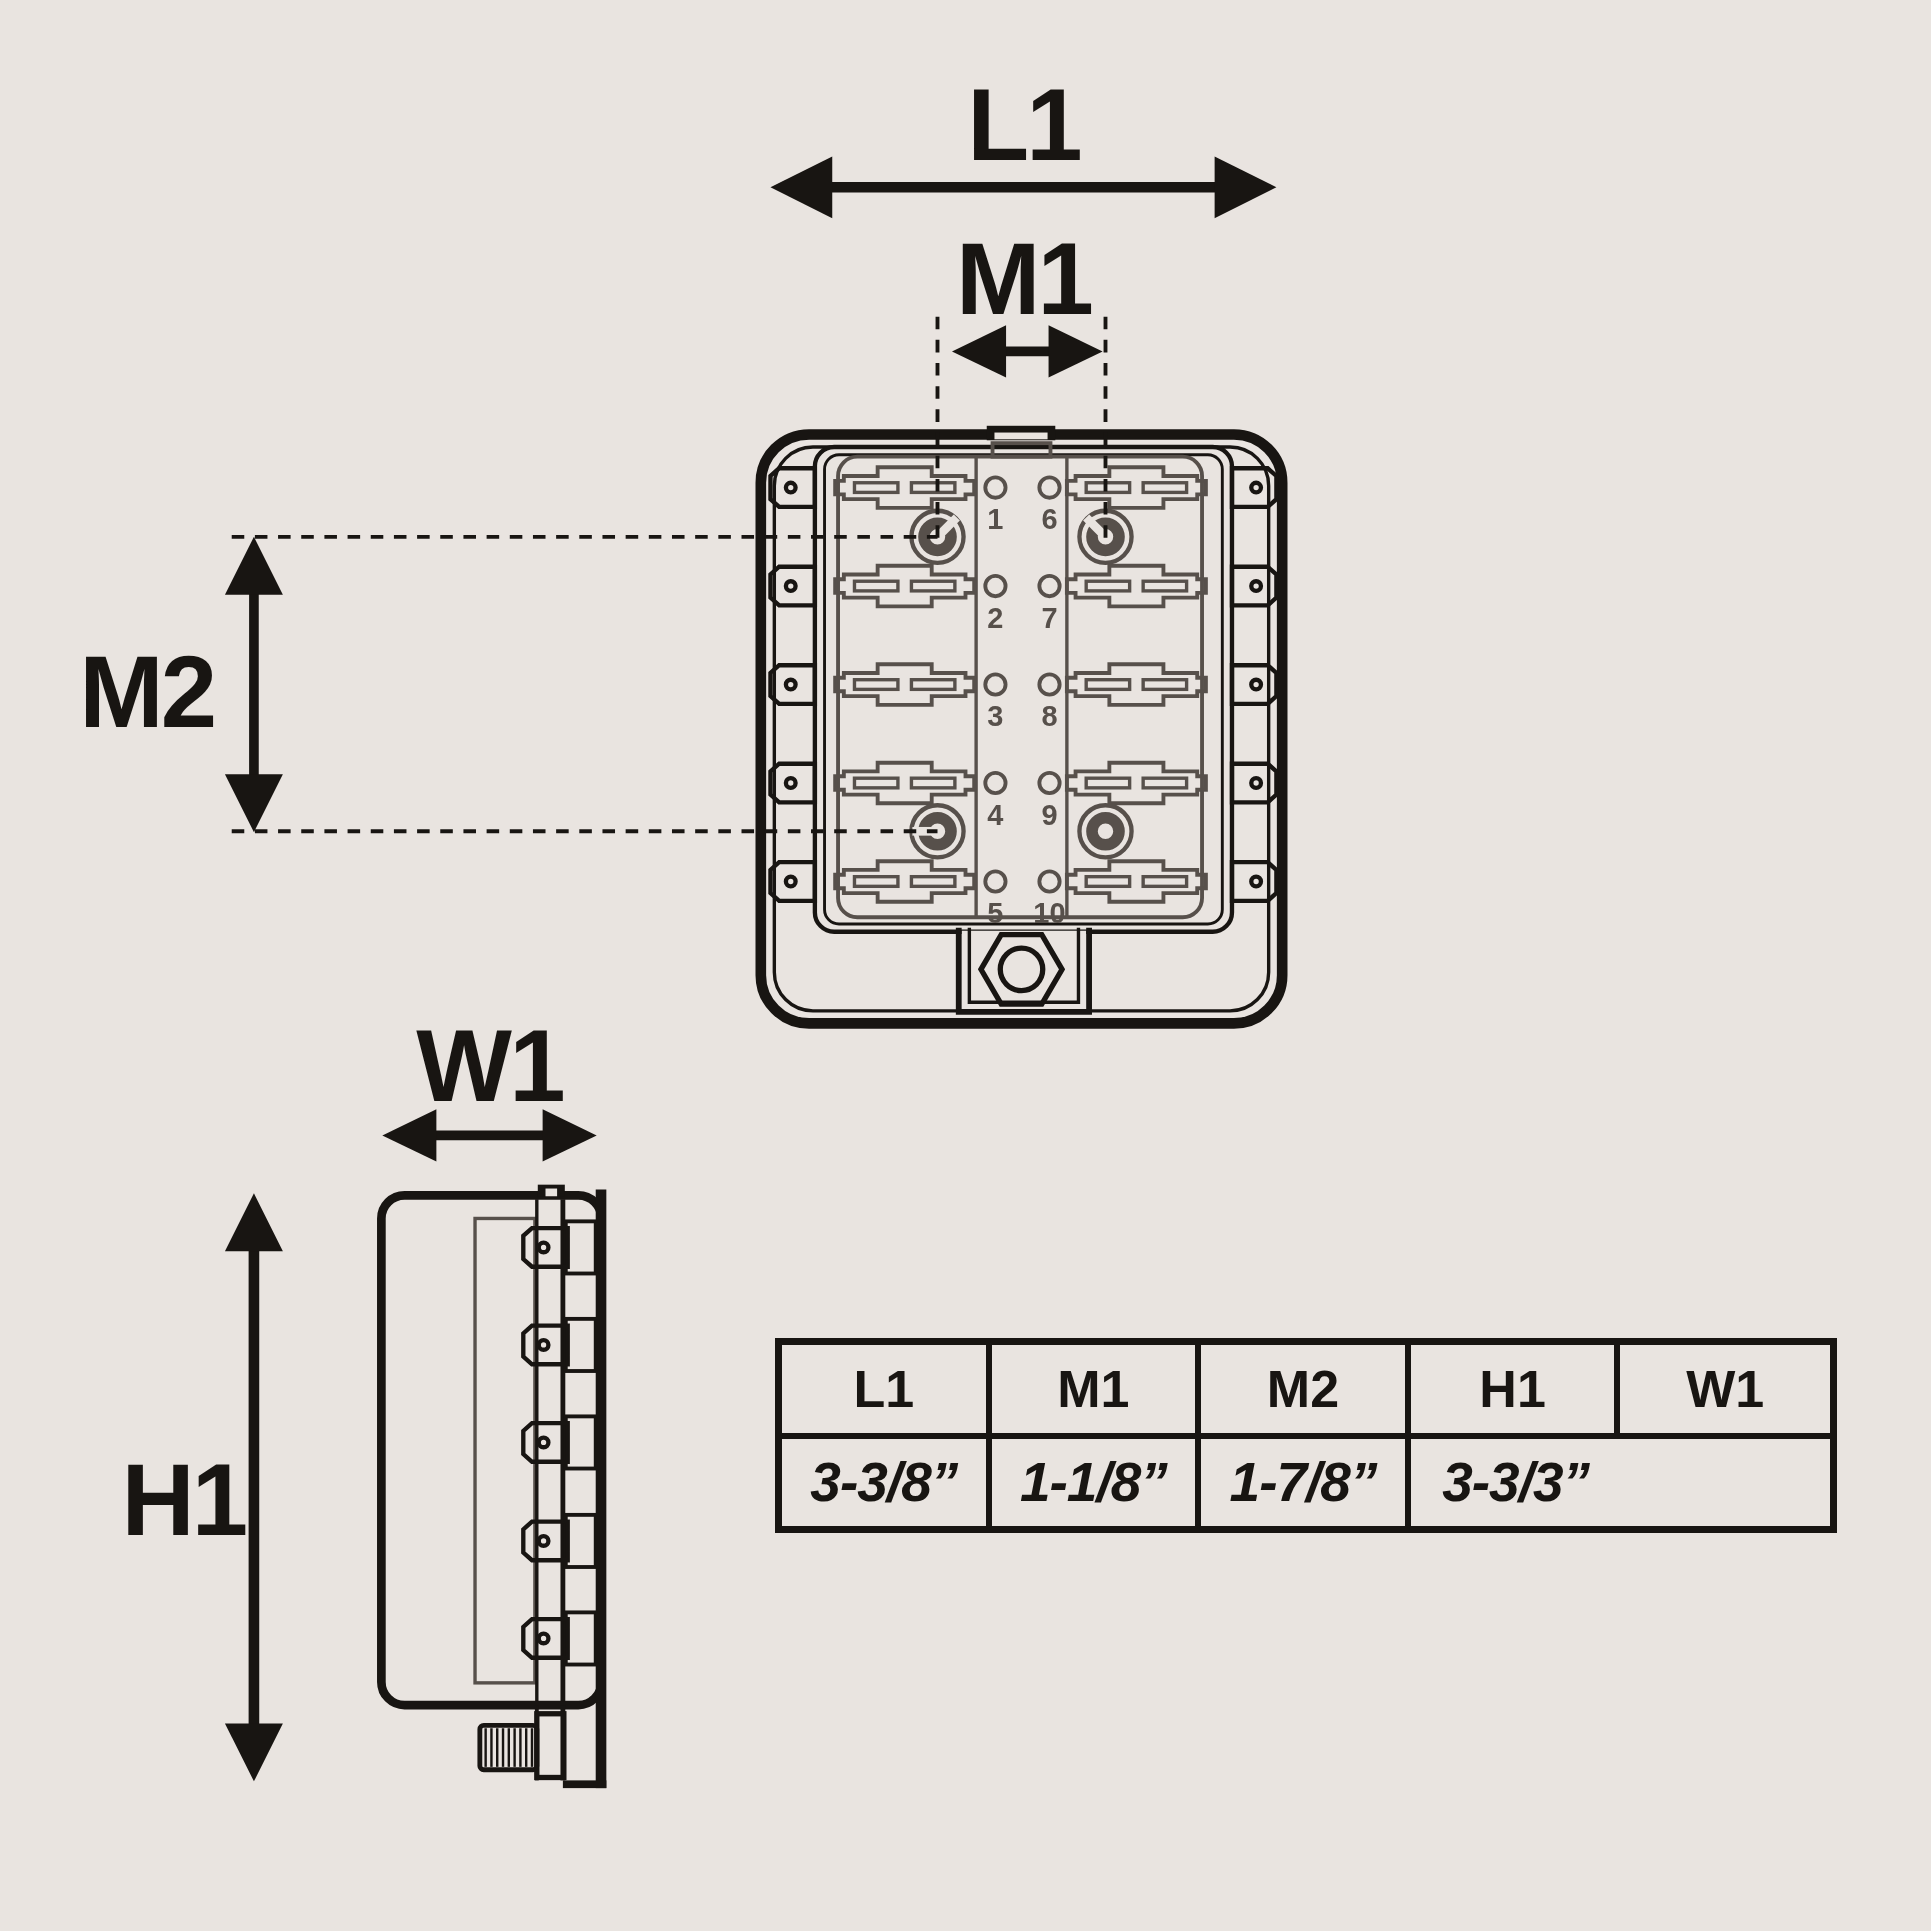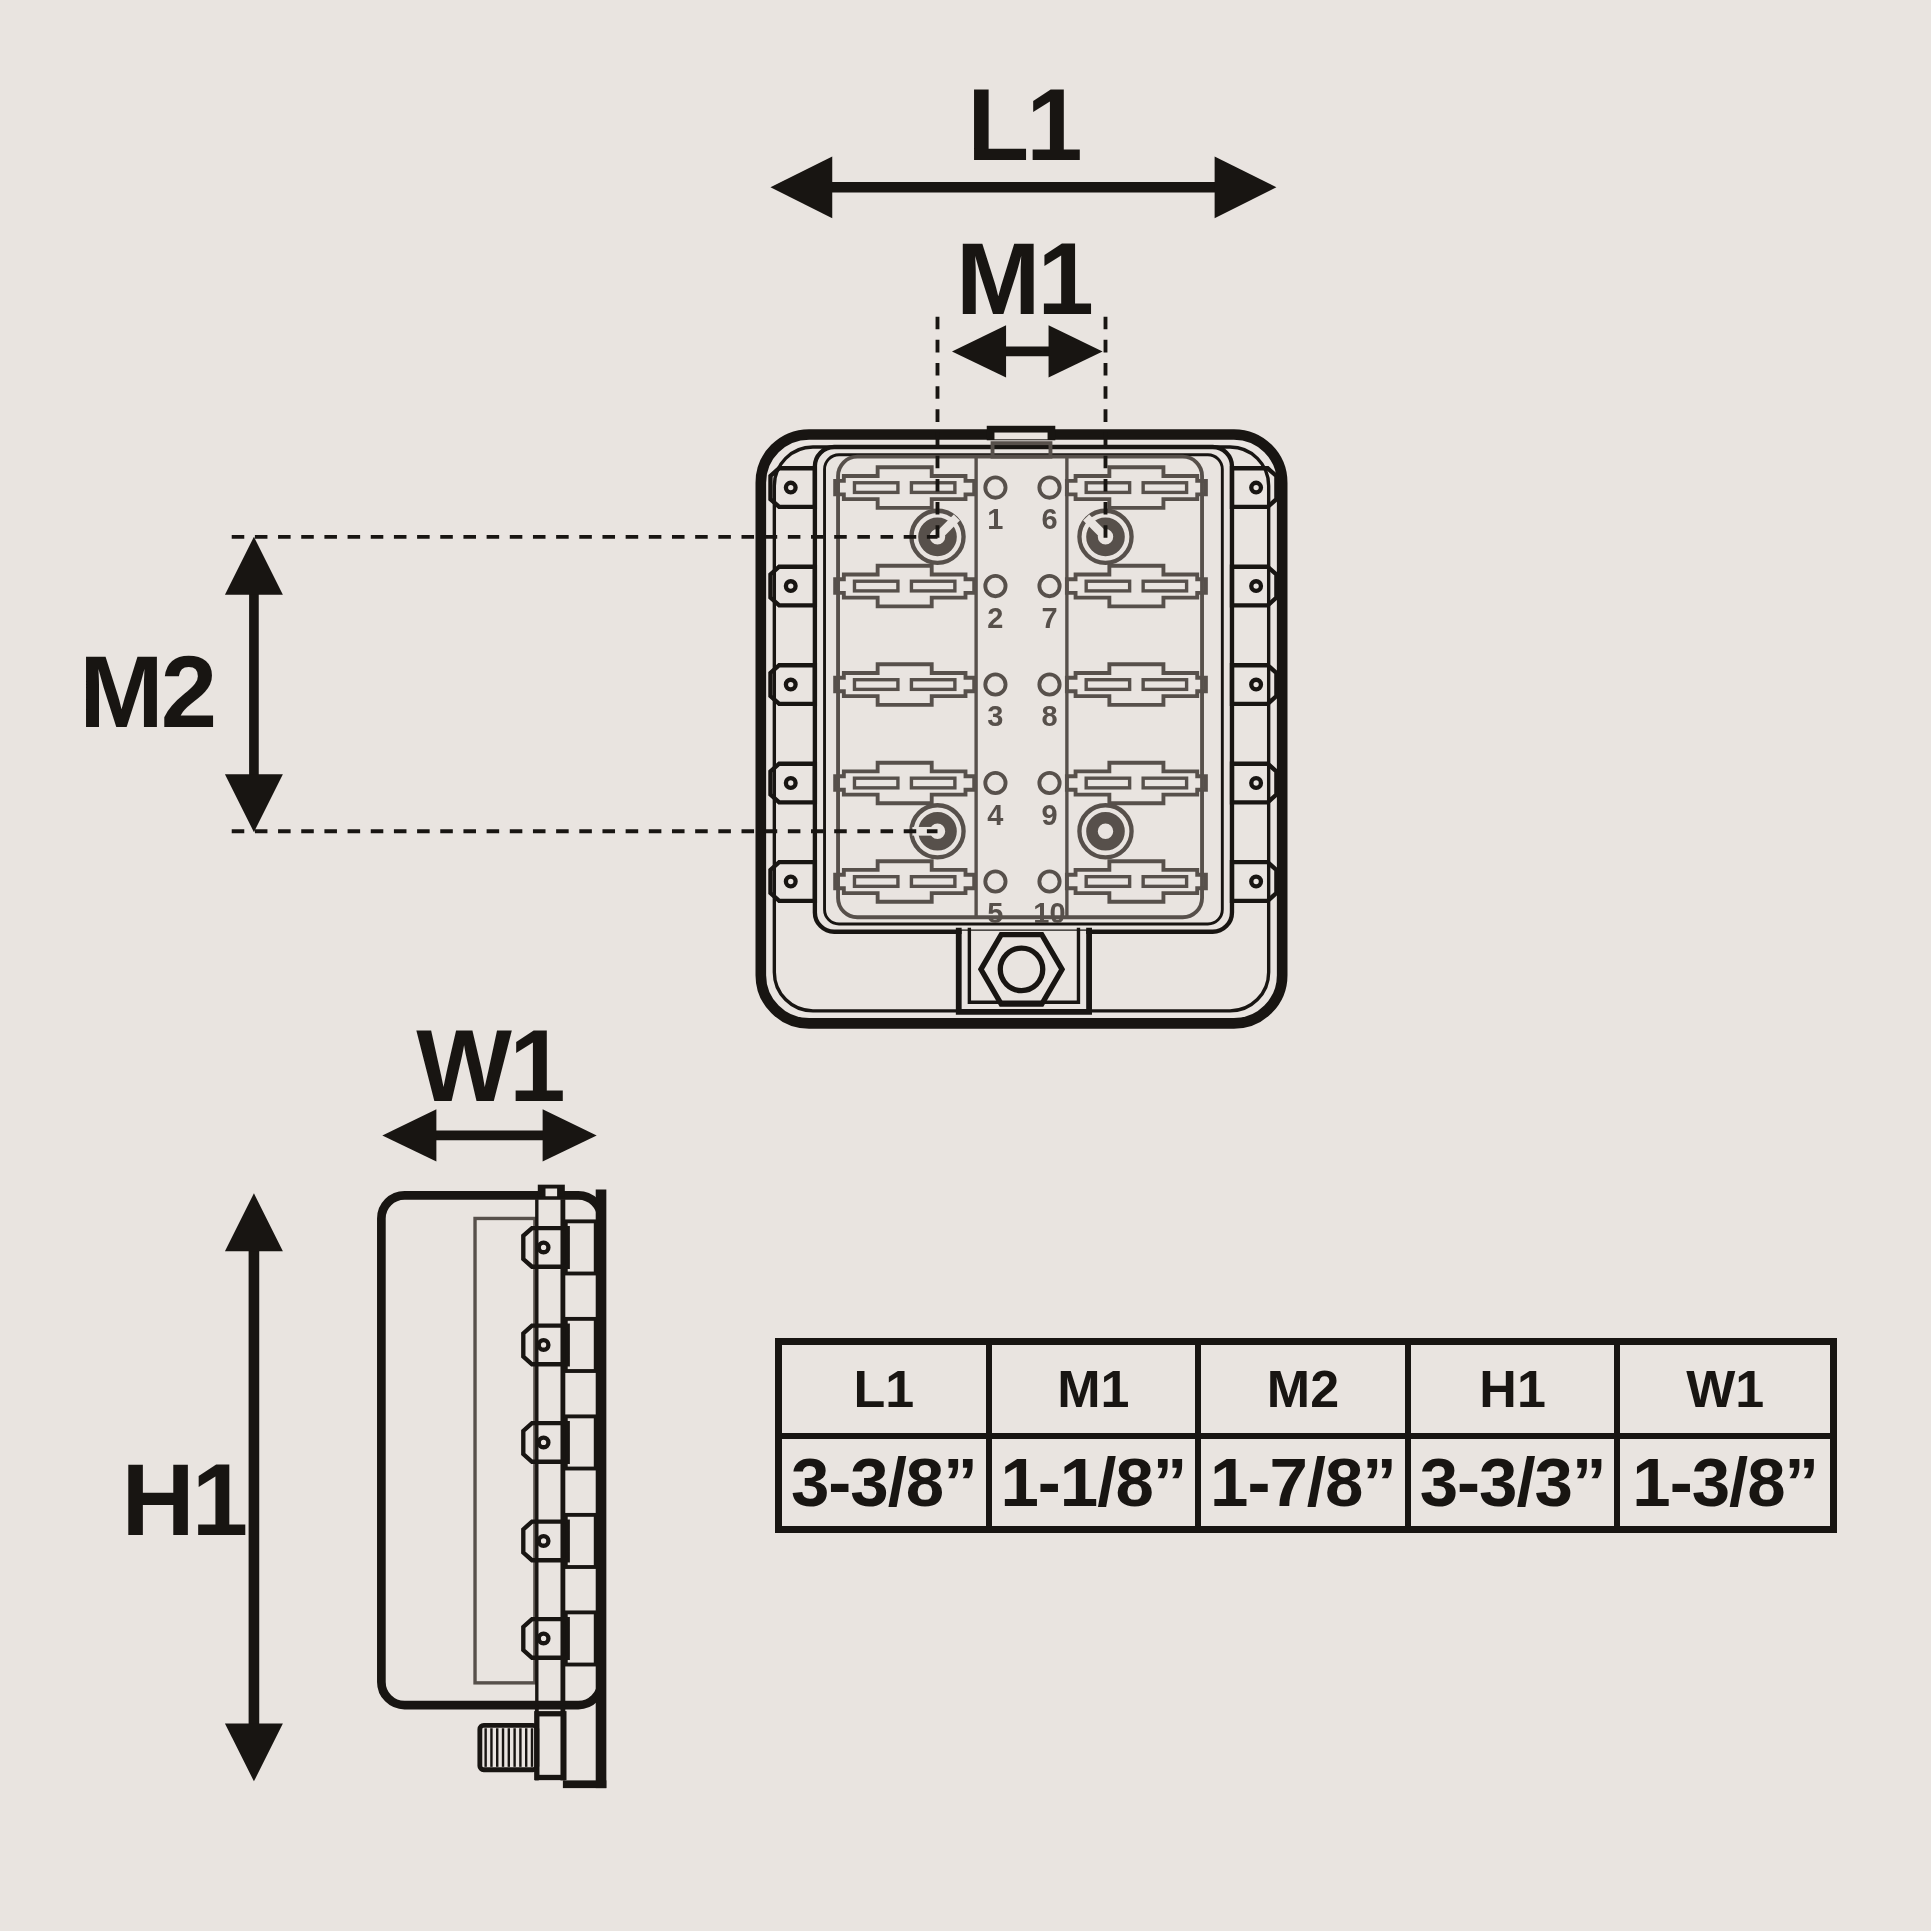--- a/index.html
+++ b/index.html
@@ -29,21 +29,21 @@
     display:flex; flex-direction:column; background:#e9e4e0;
   }
   .trow { display:grid; grid-template-columns:repeat(5,1fr); flex:1; min-height:0; }
   .trow.head { border-bottom:6.8px solid #181512; }
   .cell {
     display:flex; align-items:center; justify-content:center;
     border-right:6.8px solid #181512; color:#181512;
     font-weight:700; font-size:52px; line-height:1;
   }
   .cell:last-child { border-right:none; }
-  .trow.vals .cell { font-size:69px; letter-spacing:-1px; }
+  .trow.vals .cell { font-size:55px; letter-spacing:-1px;font-style:italic; }
 </style>
 </head>
 <body>
 
 <div class="canvas">
 <svg width="1931" height="1931" viewBox="0 0 2000 2000">
 
   <defs>
     <g id="fuse">
       <path class="gry" stroke-width="4" d="M -63 -12 H -28 V -21 H 28 V -12 H 63 V -7 H 72 V 7 H 63 V 12 H 28 V 21 H -28 V 12 H -63 V 7 H -72 V -7 H -63 Z"></path>
@@ -230,17 +230,16 @@
       <div class="cell">M1</div>
       <div class="cell">M2</div>
       <div class="cell">H1</div>
       <div class="cell">W1</div>
     </div>
     <div class="trow vals">
       <div class="cell">3-3/8”</div>
       <div class="cell">1-1/8”</div>
       <div class="cell">1-7/8”</div>
       <div class="cell">3-3/3”</div>
-      <div class="cell">1-3/8”</div>
     </div>
   </div>
 </div>
 
 
 </body></html>

